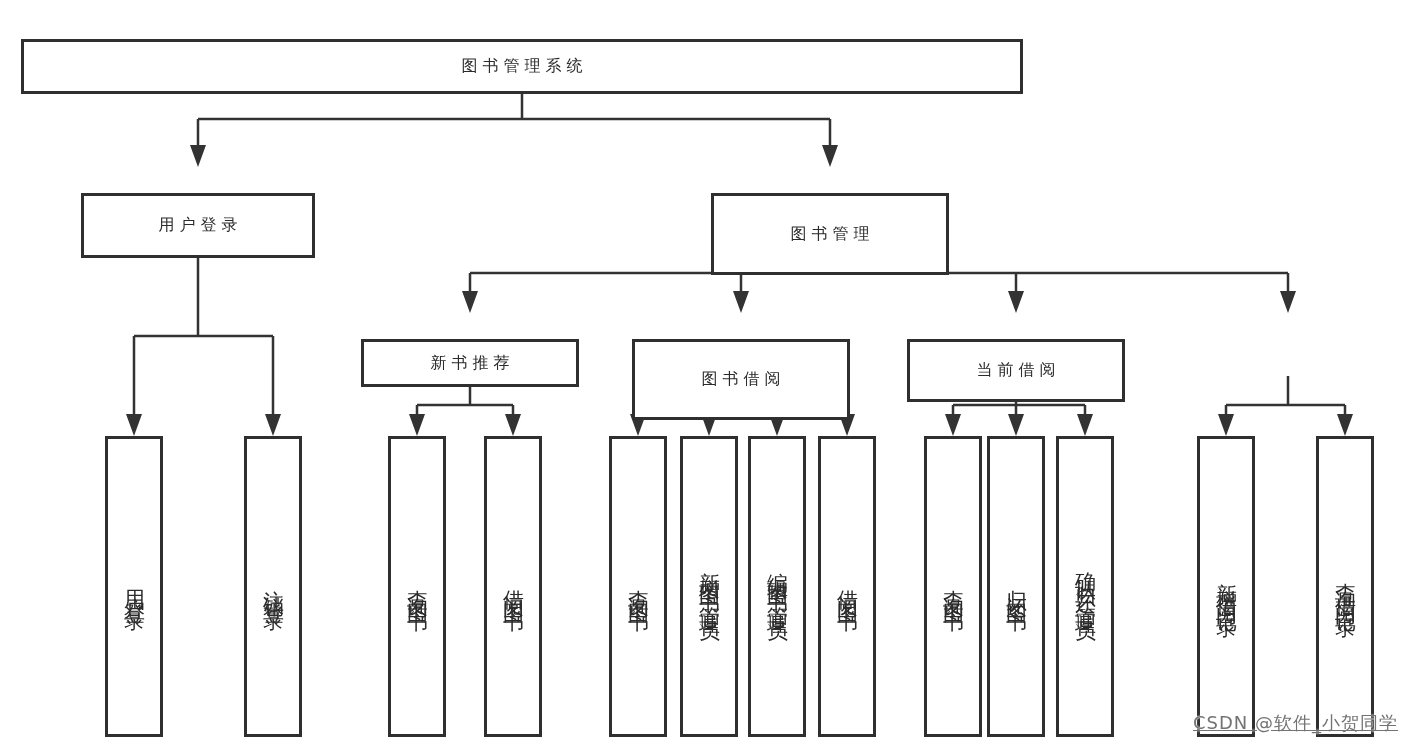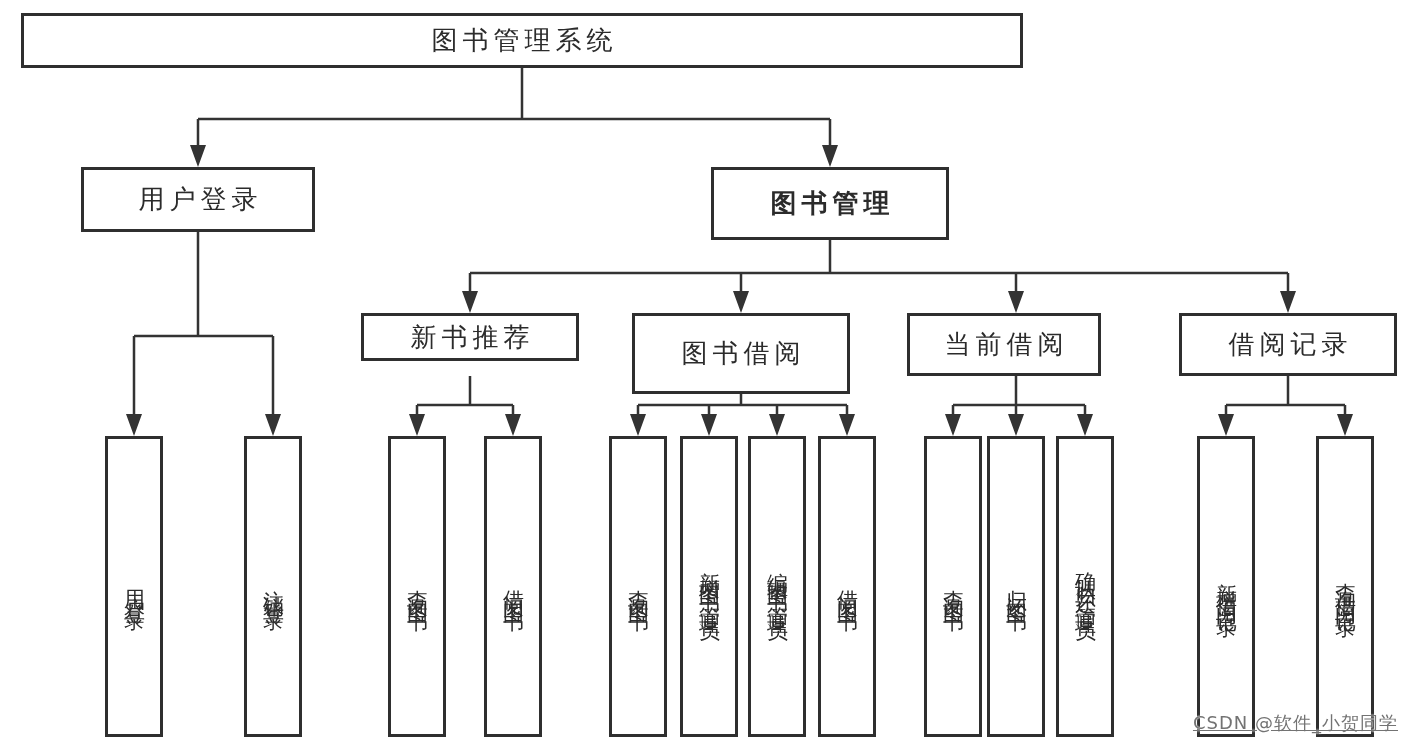--- a/index.html
+++ b/index.html
@@ -14,39 +14,40 @@
   .node{
     position:absolute;
     box-sizing:border-box;
     border:3px solid #2f2f2f;
     background:#ffffff;
     display:flex;align-items:center;justify-content:center;
     color:#2b2b2b;
     z-index:2;
   }
   .h-node{
-    font-size:26px;
+    font-size:16px;
     letter-spacing:5px;
     text-indent:5px;
     white-space:nowrap;
+    margin-top:26px;
   }
   .v-node{
     writing-mode:vertical-rl;
     text-orientation:mixed;
     font-size:21px;
     letter-spacing:7px;
     line-height:1;
   }
   
   .n-root          {left:21px;  top:13px;  width:1002px;height:55px;}
   .n-user-login    {left:81px;  top:167px; width:234px; height:65px;}
-  .n-book-mgmt     {left:711px; top:167px; width:238px; height:73px;font-weight:bold;}
+  .n-book-mgmt     {left:711px; top:167px; width:238px; height:82px;}
   .n-l3-0          {left:361px; top:313px; width:218px; height:48px;}
   .n-l3-1          {left:632px; top:313px; width:218px; height:81px;}
-  .n-l3-2          {left:907px; top:313px; width:194px; height:63px;align-items:center;}
+  .n-l3-2          {left:907px; top:313px; width:218px; height:63px;align-items:center;}
   .n-l3-3          {left:1179px;top:313px; width:218px; height:63px;}
   .leaf            {top:436px;  width:58px; height:301px;}
   .n-leaf-a0{left:105px;} .n-leaf-a1{left:244px;}
   .n-leaf-b0{left:388px;} .n-leaf-b1{left:484px;}
   .n-leaf-c0{left:609px;} .n-leaf-c1{left:680px;} .n-leaf-c2{left:748px;} .n-leaf-c3{left:818px;}
   .n-leaf-d0{left:924px;} .n-leaf-d1{left:987px;} .n-leaf-d2{left:1056px;}
   .n-leaf-e0{left:1197px;} .n-leaf-e1{left:1316px;}
   #watermark{
     position:absolute;
     right:7px;top:711px;
@@ -114,23 +115,20 @@
 
   <div class="node h-node n-l3-0">
     <span>新书推荐</span>
   </div>
   <div class="node h-node n-l3-1">
     <span>图书借阅</span>
   </div>
   <div class="node h-node n-l3-2">
     <span>当前借阅</span>
   </div>
-  <div class="node h-node n-l3-3">
-    <span>借阅记录</span>
-  </div>
 
   <div class="node v-node leaf n-leaf-a0">
     <span>用户登录</span>
   </div>
   <div class="node v-node leaf n-leaf-a1">
     <span>注销登录</span>
   </div>
 
   <div class="node v-node leaf n-leaf-b0">
     <span>查询图书</span>

